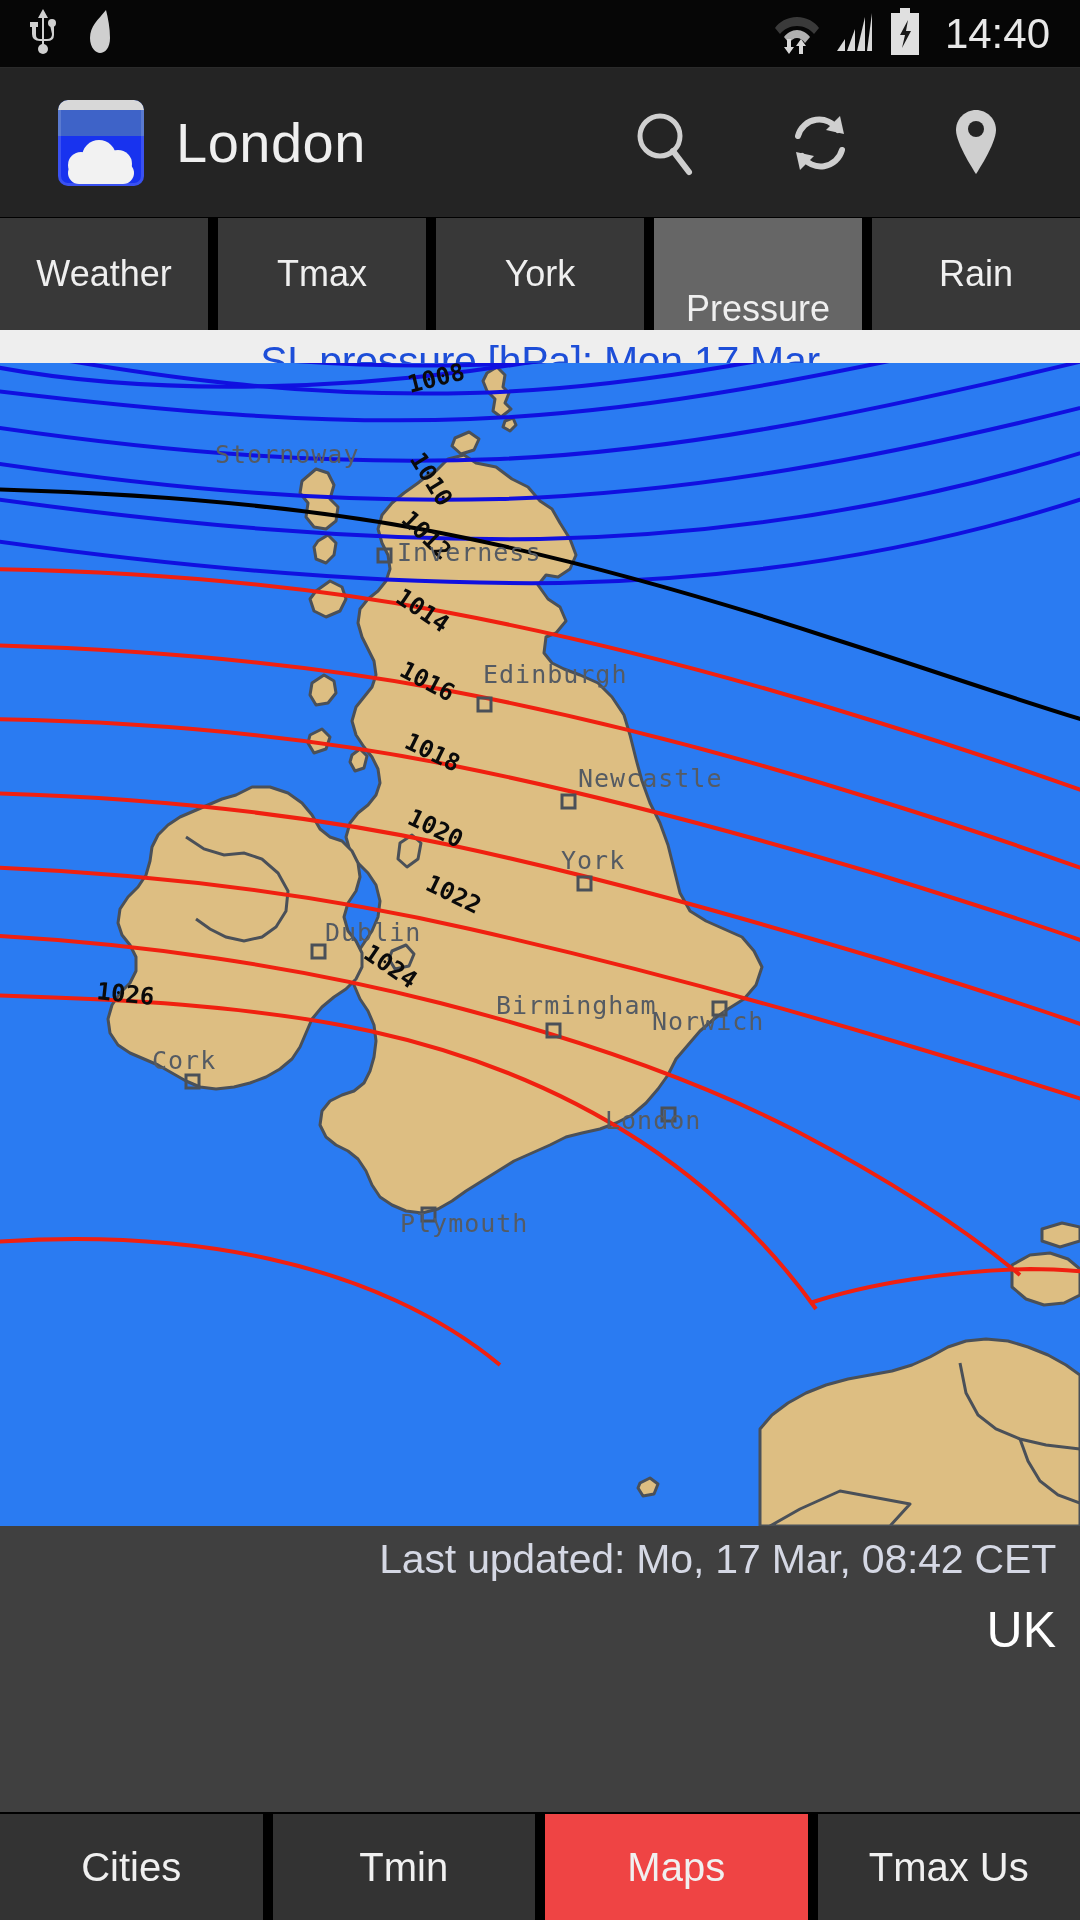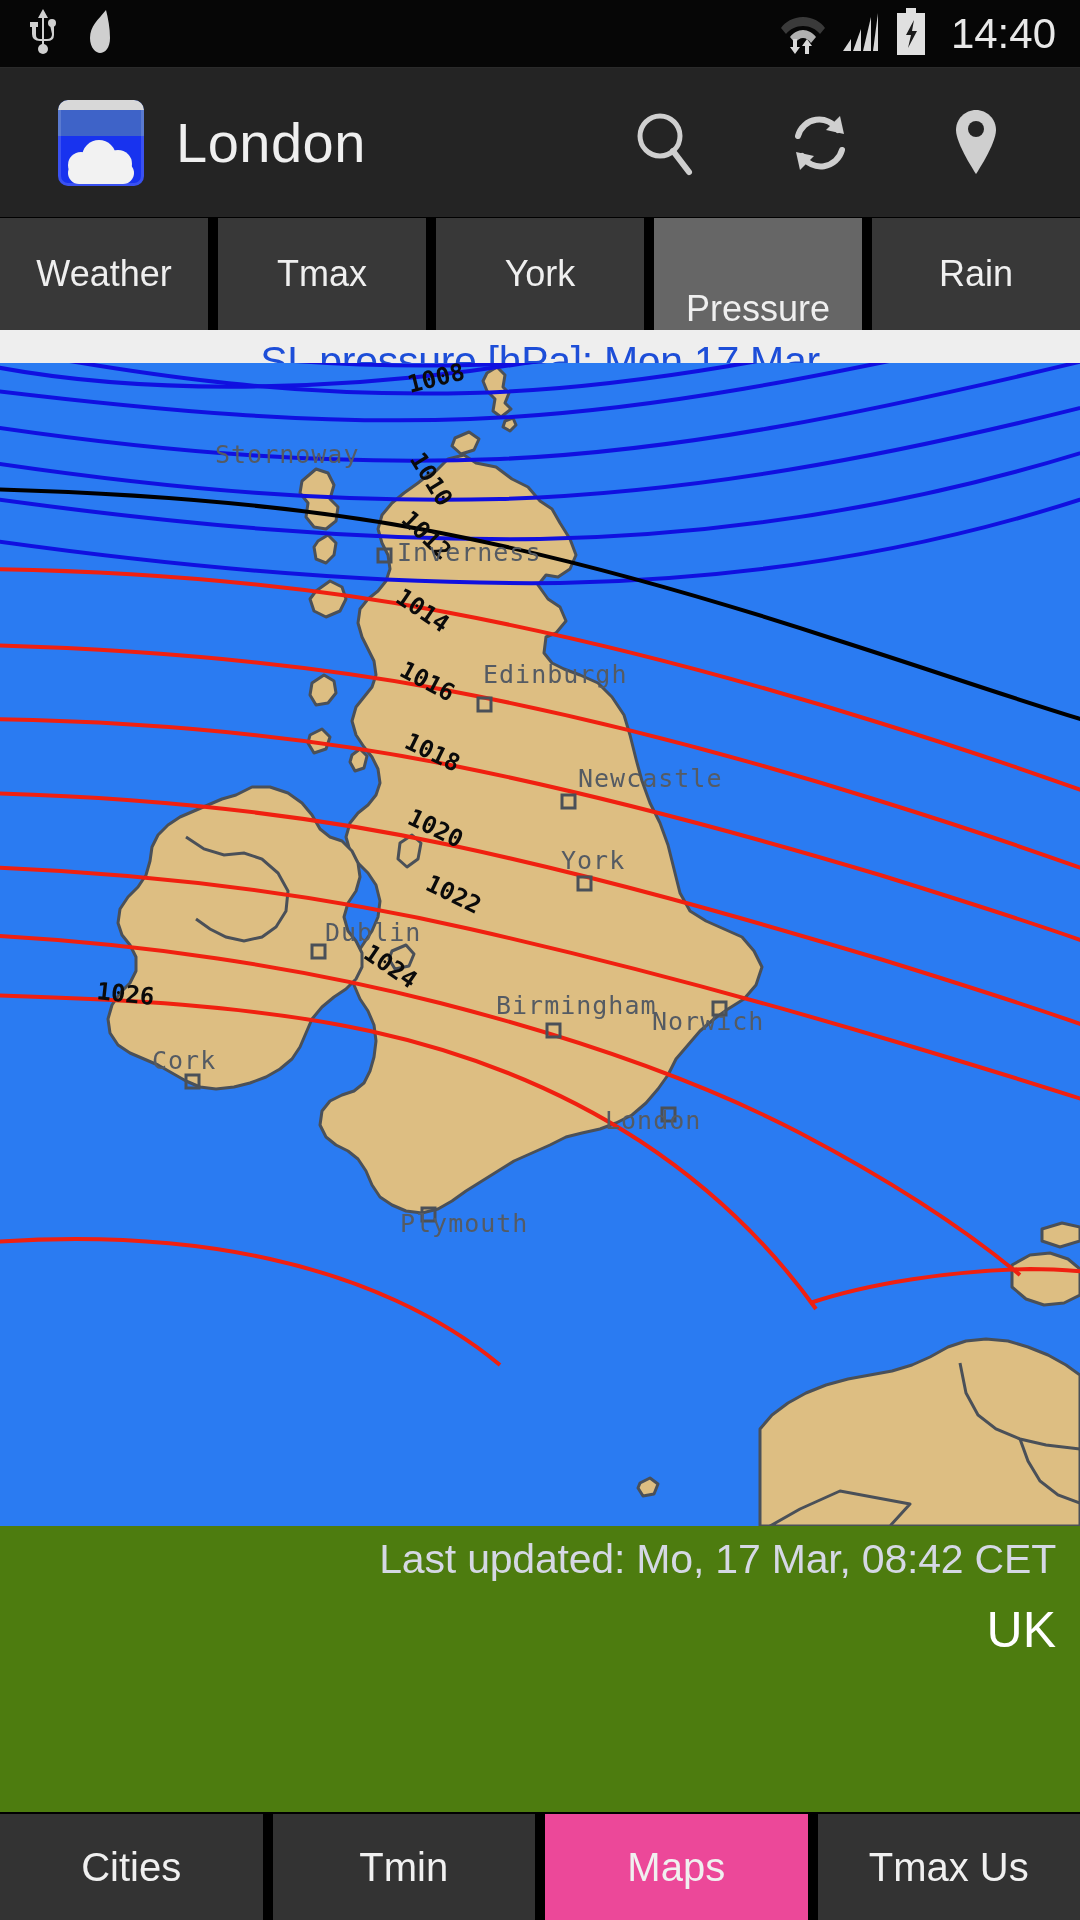--- a/index.html
+++ b/index.html
@@ -6,21 +6,21 @@
   html,body { width:1080px; height:1920px; overflow:hidden; background:#000; }
   body { font-family:"Liberation Sans", sans-serif; -webkit-font-smoothing:antialiased; }
 
   
   #status-bar{
     position:absolute; left:0; top:0; width:1080px; height:68px;
     background:#060606; display:flex; align-items:center;
     border-bottom:1px solid #2a2a2a;
   }
   #status-left{ display:flex; align-items:center; gap:26px; padding-left:28px; }
-  #status-right{ margin-left:auto; display:flex; align-items:center; gap:16px; padding-right:24px; }
+  #status-right{ margin-left:auto; display:flex; align-items:center; gap:16px; padding-right:30px; }
   .sbicon{ display:block; }
   #status-clock{ color:#e8e8e8; font-size:42px; letter-spacing:0px; font-weight:400; padding-left:8px;
                  font-family:"Liberation Sans", sans-serif; }
 
   
   #action-bar{
     position:absolute; left:0; top:68px; width:1080px; height:150px;
     background:#242424; display:flex; align-items:center;
     border-bottom:1px solid #000;
   }
@@ -86,40 +86,40 @@
     fill:#555b63; font-family:"DejaVu Sans Mono", monospace; font-size:25px; letter-spacing:1px;
   }
   .label-isobar{
     fill:#0b0b0b; font-family:"DejaVu Sans Mono", monospace; font-size:24px; font-weight:bold;
   }
   .citybox{ fill:none; stroke:#4a5058; stroke-width:3; }
 
   
   #info-panel{
     position:absolute; left:0; top:1526px; width:1080px; height:320px;
-    background:#4d7c0f;
+    background:#404040;
   }
   #last-updated{
     position:absolute; right:24px; top:10px; color:#d5d8e4; font-size:41px; letter-spacing:-.2px;
   }
   #region-label{
     position:absolute; right:24px; top:75px; color:#ffffff; font-size:50px;
   }
 
   
   #bottom-nav{
     position:absolute; left:0; bottom:0; width:1080px; height:1920px;
     height:108px; background:#000; display:flex; gap:10px;
     border-top:2px solid #000;
   }
   .navbtn{
     flex:1; background:#333333; color:#f0f0f0; font-size:40px;
     display:flex; align-items:center; justify-content:center; cursor:pointer; user-select:none;
   }
-  .navbtn.selected{ background:#ec4899; }
+  .navbtn.selected{ background:#ef4444; }
 </style>
 </head>
 <body>
 
 <div id="status-bar">
   <div id="status-left">
     <span class="sbicon">
       <svg width="30" height="46" viewBox="0 0 30 46">
         <g fill="#d0d0d0">
           <path d="M15 0 L20 9 L16 9 L16 31 L14 31 L14 9 L10 9 Z"></path>

